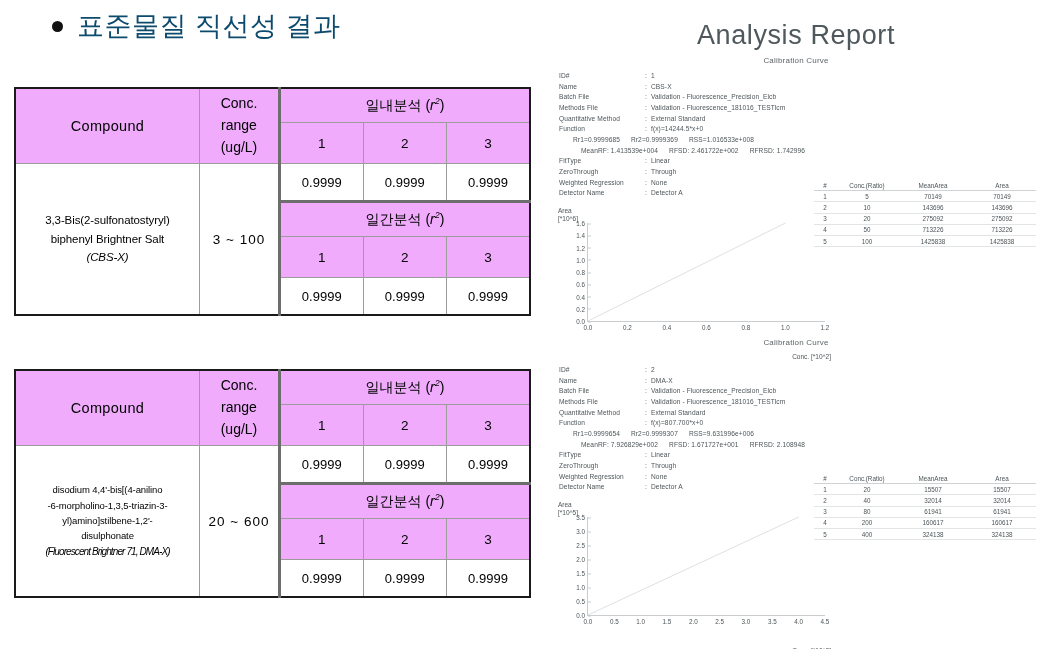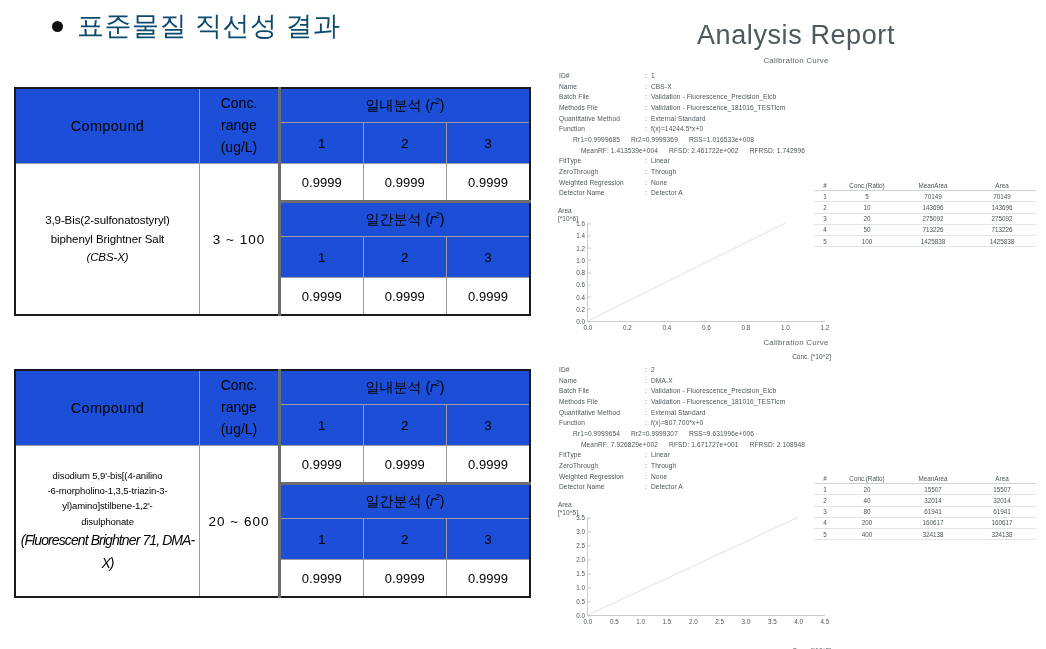--- a/index.html
+++ b/index.html
@@ -54,21 +54,21 @@
     padding: 0;
     text-align: center;
     vertical-align: middle;
     font-weight: normal;
   }
   .col-compound { width: 183px; }
   .col-range    { width: 78px; }
   .col-rep      { width: 84px; }
 
   .hd {
-    background: #1d4ed8;
+    background: #f0abfc;
     font-weight: 700;
   }
   .hd-compound { font-size: 14.5px; letter-spacing: .3px; }
   .hd-range {
     font-size: 14px;
     line-height: 1.55;
     font-weight: 700;
   }
   .hd-group {
     font-size: 14px;
@@ -94,21 +94,21 @@
     line-height: 1.65;
     padding: 4px 6px;
     letter-spacing: -.1px;
   }
   .cmp-name.small {
     font-size: 9.5px;
     line-height: 1.62;
   }
   .cmp-name .alias { display: block; font-style: italic; }
   .cmp-name.small .alias {
-    font-size: 14px;
+    font-size: 10px;
     letter-spacing: -.9px;
   }
   .range-val { font-size: 13.5px; letter-spacing: 1px; }
   .sup-r2 { font-style: italic; }
   .sup-r2 sup { font-style: italic; font-size: 9px; }
 
   
   .report {
     position: absolute;
     width: 500px;
@@ -259,21 +259,21 @@
       </td>
       <td class="hd hd-group" colspan="3">일내분석 (<span class="sup-r2">r<sup>2</sup></span>)</td>
     </tr>
     <tr>
       <td class="hd hd-num col-rep thickleft">1</td>
       <td class="hd hd-num col-rep">2</td>
       <td class="hd hd-num col-rep">3</td>
     </tr>
     <tr>
       <td class="cmp-name" rowspan="4">
-        <div>3,9-Bis(2-sulfonatostyryl)</div>
+        <div>3,3-Bis(2-sulfonatostyryl)</div>
         <div>biphenyl Brightner Salt</div>
         <span class="alias">(CBS-X)</span>
       </td>
       <td class="range-val" rowspan="4">3 ~ 100</td>
       <td class="val-cell thickleft">0.9999</td>
       <td class="val-cell">0.9999</td>
       <td class="val-cell">0.9999</td>
     </tr>
     <tr>
       <td class="hd hd-group thicktop" colspan="3">일간분석 (<span class="sup-r2">r<sup>2</sup></span>)</td>
@@ -302,21 +302,21 @@
       </td>
       <td class="hd hd-group" colspan="3">일내분석 (<span class="sup-r2">r<sup>2</sup></span>)</td>
     </tr>
     <tr>
       <td class="hd hd-num col-rep thickleft">1</td>
       <td class="hd hd-num col-rep">2</td>
       <td class="hd hd-num col-rep">3</td>
     </tr>
     <tr>
       <td class="cmp-name small" rowspan="4">
-        <div>disodium 5,9'-bis[(4-anilino</div>
+        <div>disodium 4,4'-bis[(4-anilino</div>
         <div>-6-morpholino-1,3,5-triazin-3-</div>
         <div>yl)amino]stilbene-1,2'-</div>
         <div>disulphonate</div>
         <span class="alias">(Fluorescent Brightner 71, DMA-X)</span>
       </td>
       <td class="range-val" rowspan="4">20 ~ 600</td>
       <td class="val-cell thickleft">0.9999</td>
       <td class="val-cell">0.9999</td>
       <td class="val-cell">0.9999</td>
     </tr>

